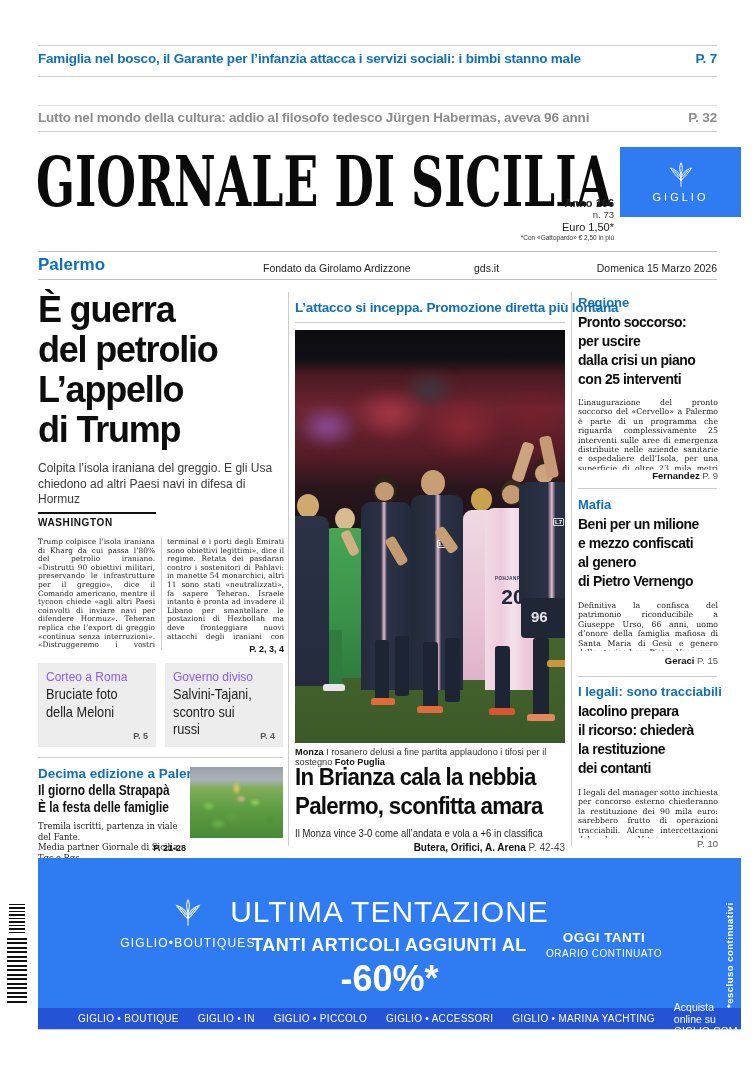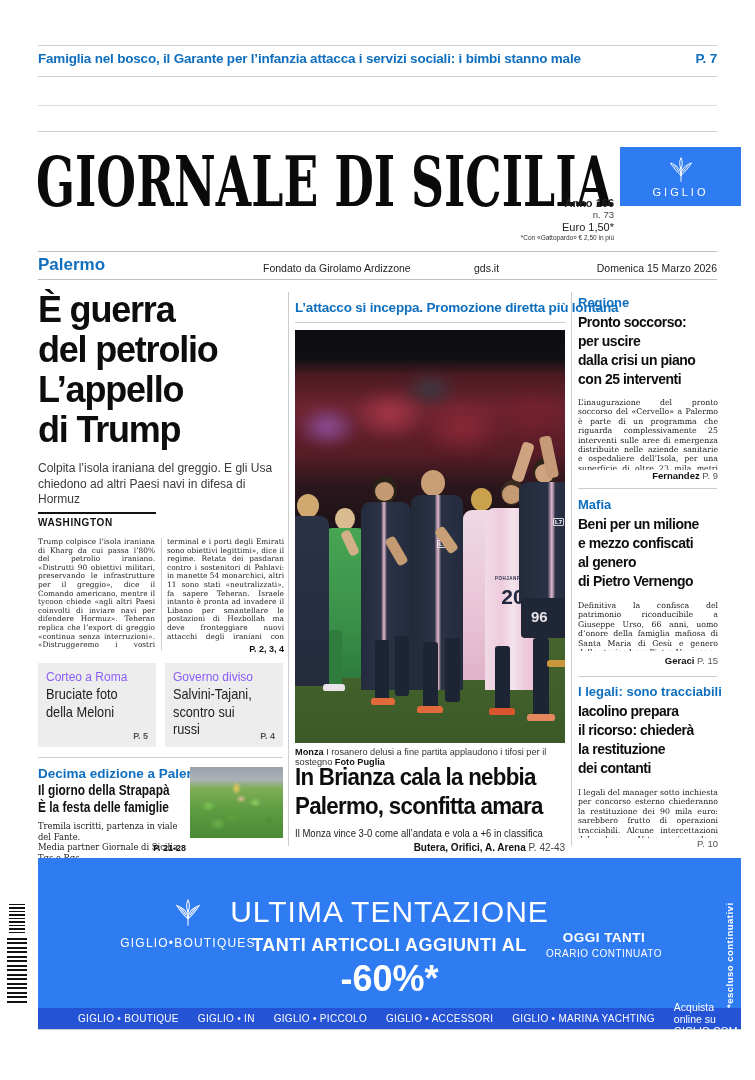--- a/index.html
+++ b/index.html
@@ -11,21 +11,21 @@
 
   
   .toprow { position:absolute; left:38px; width:679px; display:flex; justify-content:space-between; align-items:baseline; font-weight:700; font-size:13.5px; letter-spacing:-0.2px; }
   .toprow .pg { font-weight:700; margin-left:12px; white-space:nowrap; }
   .c-blue { color:#0f6fbe;align-items:center; }
   .c-black { color:#111; }
   .c-gray { color:#8c8c8c; }
 
   
   .masthead-svg { position:absolute; left:36px; top:142px; }
-  .giglio-box { position:absolute; left:620px; top:147px; width:121px; height:59px; background:#2f7bf2; display:flex; flex-direction:column; align-items:center; justify-content:center; gap:2px; }
+  .giglio-box { position:absolute; left:620px; top:147px; width:121px; height:70px; background:#2f7bf2; display:flex; flex-direction:column; align-items:center; justify-content:center; gap:2px; }
   .giglio-box .gl-label { color:#fff; font-size:11px; letter-spacing:3px; font-weight:400; }
   .anno-block { position:absolute; right:141px; top:197px; text-align:right; color:#222; line-height:1.15; }
   .anno-block .a1 { font-weight:700; font-size:11px; }
   .anno-block .a2 { font-size:9.5px; color:#444; }
   .anno-block .a3 { font-size:11px; }
   .anno-block .a4 { font-size:6.5px; color:#333; margin-top:1px; }
 
   
   .dl-palermo { position:absolute; left:38px; top:255px; color:#0f6fbe; font-weight:700; font-size:17px; }
   .dl-founder { position:absolute; left:263px; top:262px; font-size:10.5px; color:#222; }
@@ -132,20 +132,24 @@
 
 <div class="page">
 
   <div class="hr" style="top:45px"></div>
   <div class="toprow c-blue" style="top:51px">
     <span>Famiglia nel bosco, il Garante per l’infanzia attacca i servizi sociali: i bimbi stanno male</span>
     <span class="pg">P. 7</span>
   </div>
   <div class="hr" style="top:76px"></div>
   <div class="hr" style="top:105px; border-color:#ddd"></div>
+  <div class="toprow c-gray" style="top:110px">
+    <span>Lutto nel mondo della cultura: addio al filosofo tedesco Jürgen Habermas, aveva 96 anni</span>
+    <span class="pg">P. 32</span>
+  </div>
   <div class="hr" style="top:131px"></div>
 
   <svg class="masthead-svg" width="580" height="76">
     <text x="0" y="64" textLength="576" lengthAdjust="spacingAndGlyphs" font-family="DejaVu Serif, serif" font-weight="bold" font-size="70" fill="#0a0a0a">GIORNALE DI SICILIA</text>
   </svg>
   <div class="giglio-box">
     <svg width="28" height="28" viewBox="0 0 32 32">
       <g stroke="#fff" fill="none" stroke-width="1.1" stroke-linecap="round">
         <path d="M16 29 V13"></path>
         <path d="M16 22 C16 14 10 10 4 8 C8 14 11 18 16 22"></path>

